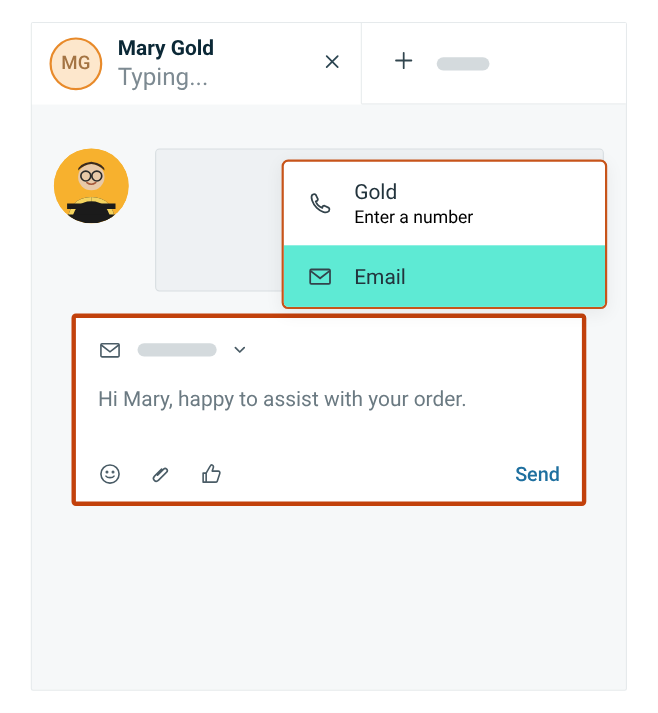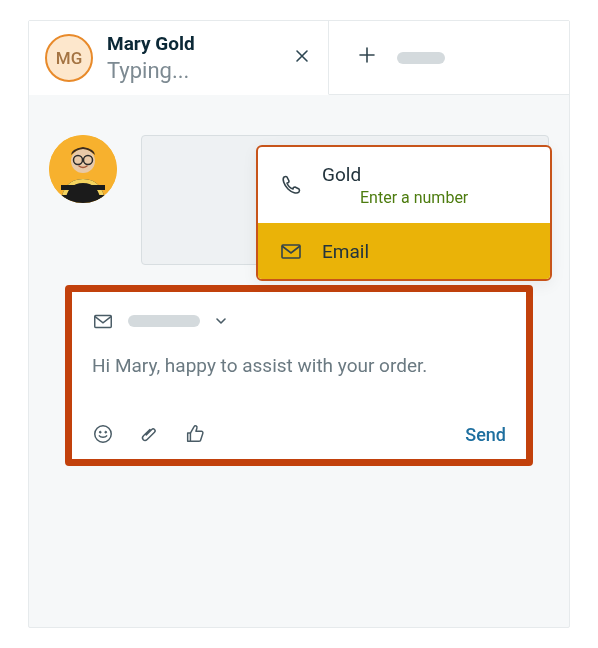--- a/index.html
+++ b/index.html
@@ -86,21 +86,21 @@
     height: 130px;
     background: #eef1f3;
     border: 1px solid #d8dee1;
     border-radius: 4px;
   }
 
   
   .compose {
     margin: 20px 16px 0 16px;
     background: #fff;
-    border: 7px solid #c2410c;
+    border: 4px solid #c2410c;
     border-radius: 4px;
     padding: 18px 20px 14px 20px;
   }
   .compose-head { display:flex; align-items:center; gap: 14px; }
   .compose-head .bar { width:72px; height:12px; border-radius:6px; background:#d4dadd; }
   .compose-body {
     margin-top: 22px;
     font-size: 19px;
     color: #6b7a82;
   }
@@ -128,25 +128,25 @@
     overflow: hidden;
     z-index: 10;
   }
   .dd-item {
     display: flex;
     align-items: center;
     gap: 18px;
     padding: 16px 20px;
     cursor: pointer;
   }
-  .dd-item.highlight { background: #eab308; }
+  .dd-item.highlight { background: #5eead4; }
   .dd-icon { width: 26px; display:flex; justify-content:center; color:#33434b; }
   .dd-text { display:flex; flex-direction:column; gap:2px;}
   .dd-label { font-size: 19px; color: #23343d; }
-  .dd-sub { font-size: 16px; color: #4d7c0f; margin-left: 38px; }
+  .dd-sub { font-size: 16px; color: #000000; }
 
 </style>
 </head>
 <body>
 
 <div class="panel">
 
   <div class="tabs">
     <div class="tab-active">
       <div class="avatar-ring">

